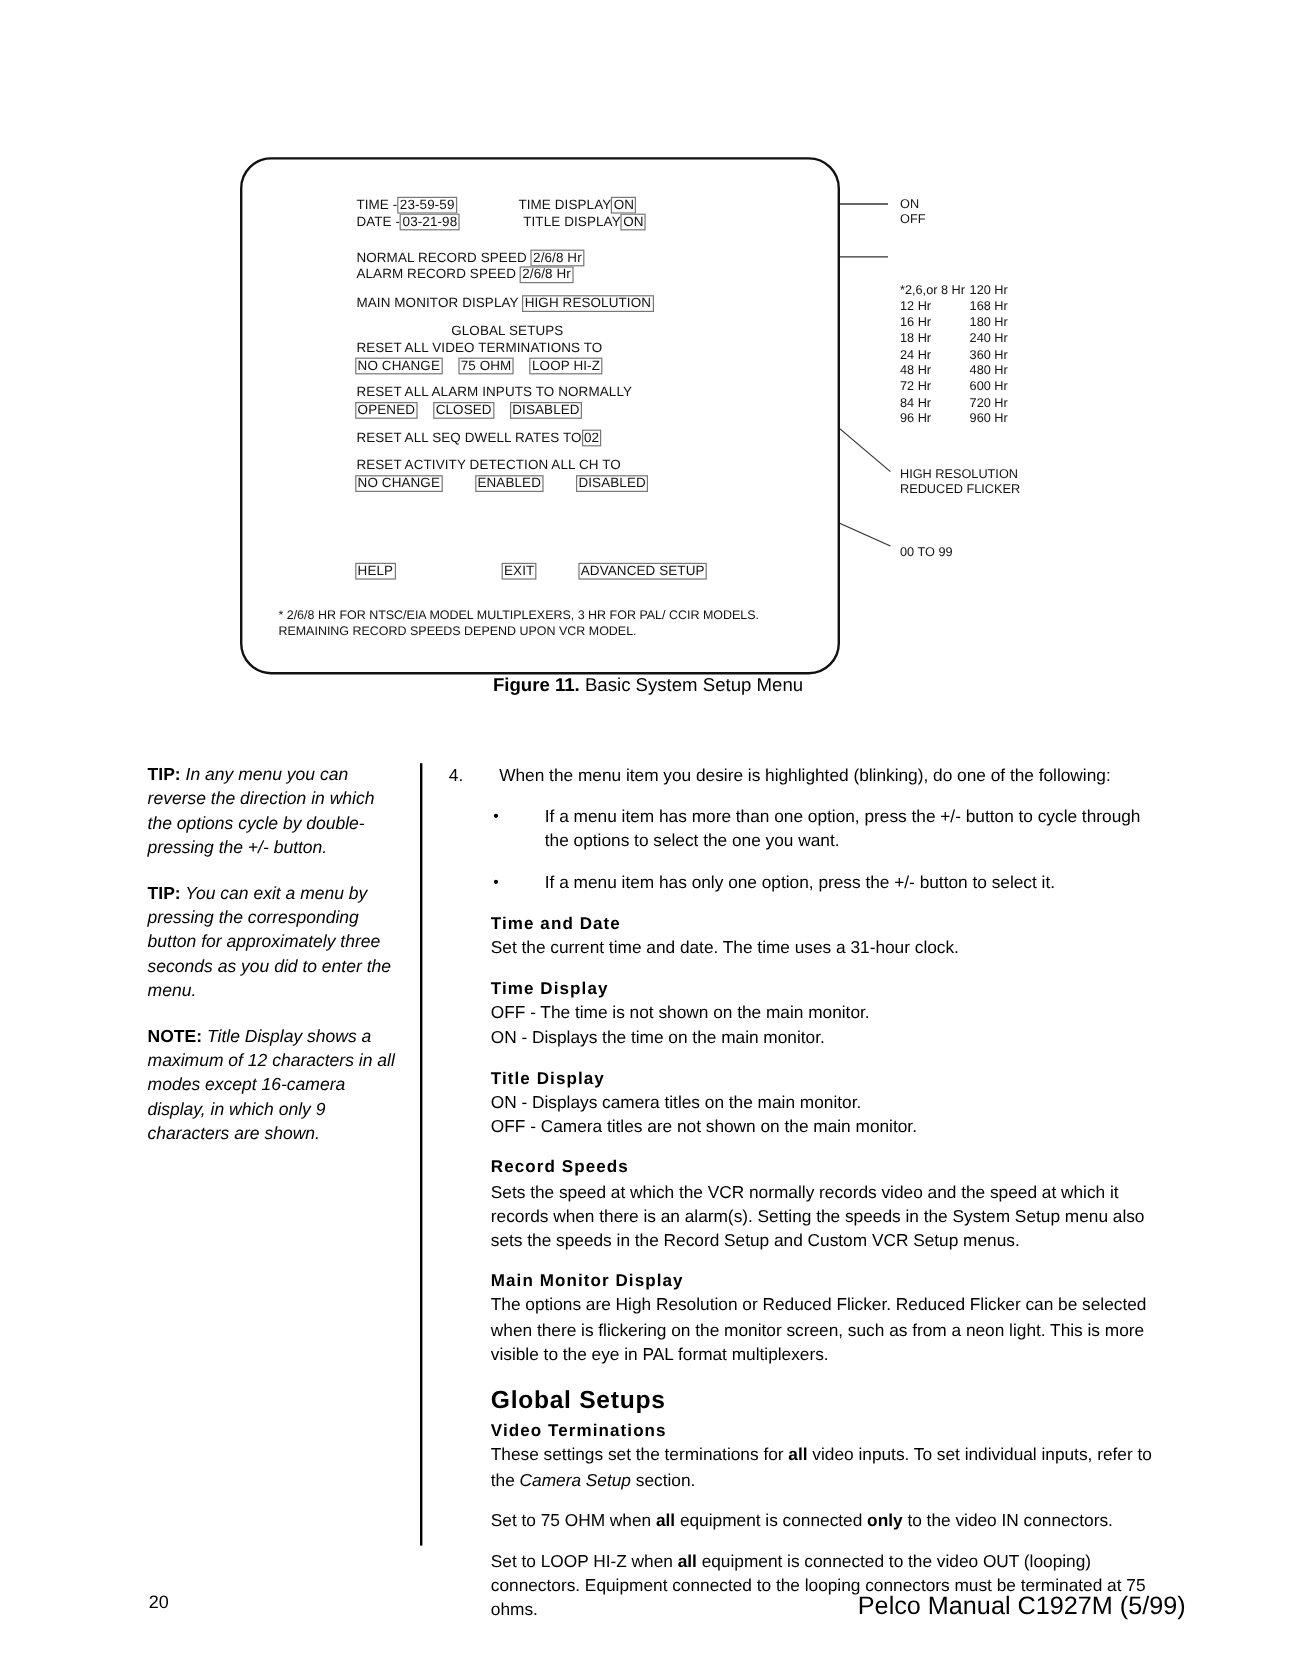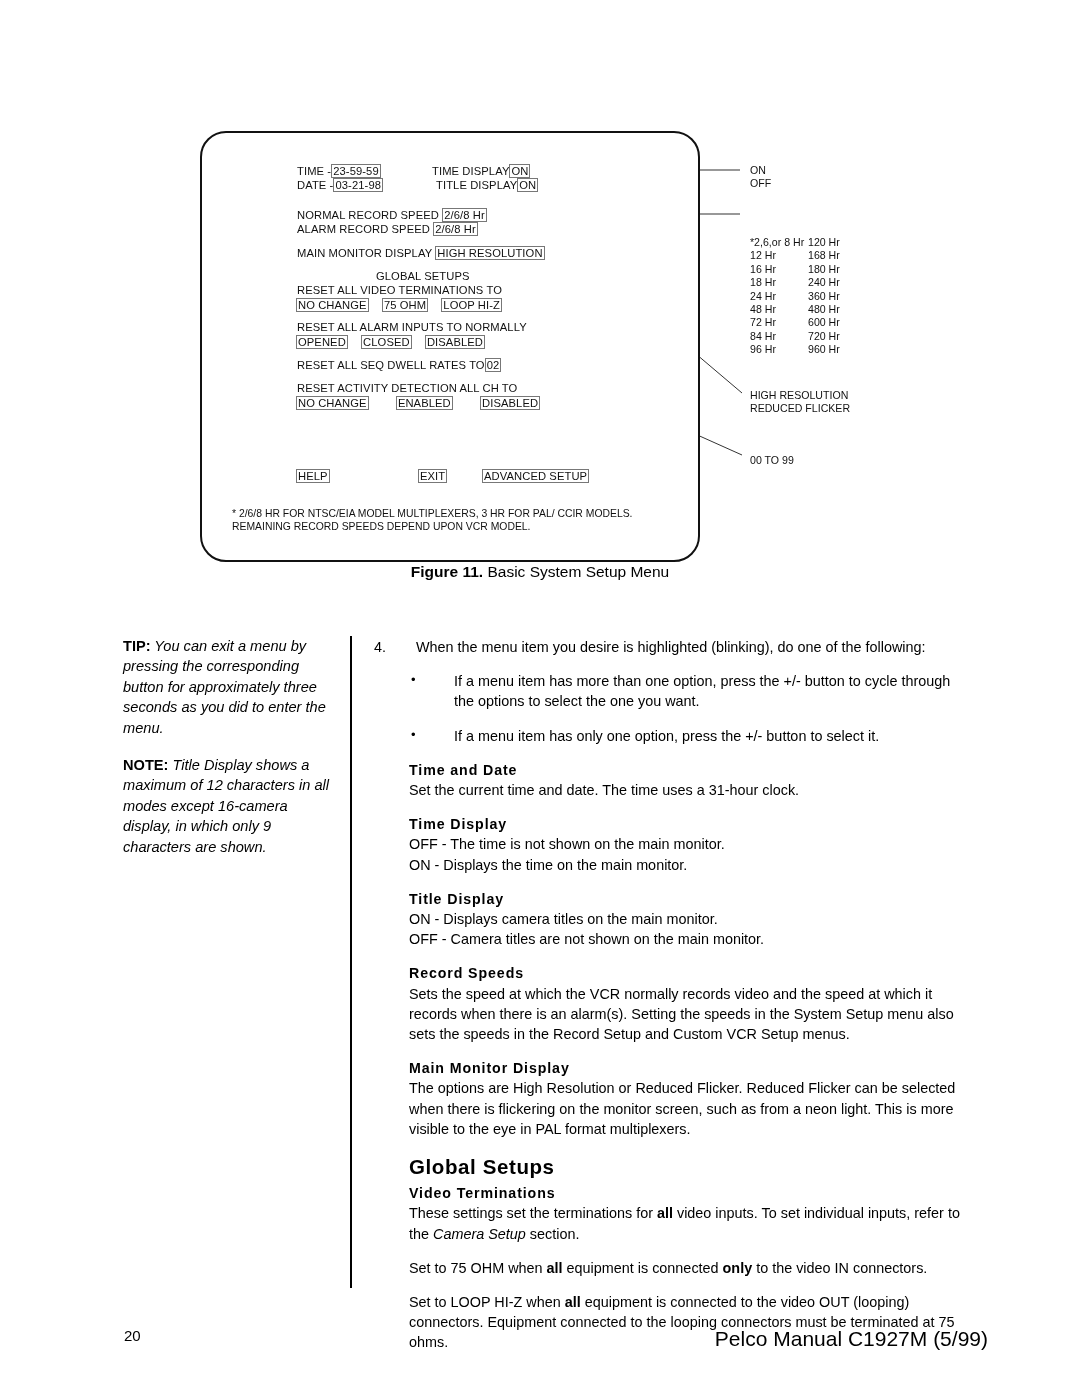--- a/index.html
+++ b/index.html
@@ -371,20 +371,21 @@
 
   <div id="fig-caption">
     <span class="fignum">Figure 11.</span>
     <span>Basic System Setup Menu</span>
   </div>
 </div>
 
 <div id="divider"></div>
 
 <div id="left-col">
+  <p><b>TIP:</b><span> In any menu you can reverse the direction in which the options cycle by double-pressing the +/- button.</span></p>
   <p><b>TIP:</b><span>  You can exit a menu by pressing the corresponding button for  approximately three seconds as you did to enter the menu.</span></p>
   <p><b>NOTE:</b><span> Title Display shows a maximum of 12 characters in all modes except 16-camera display, in which only 9 characters are shown.</span></p>
 </div>
 
 <div id="right-col">
 
   <div class="num-item">
     <span class="num">4.</span>
     <span>When the menu item you desire is highlighted (blinking), do one of the following:</span>
   </div>

